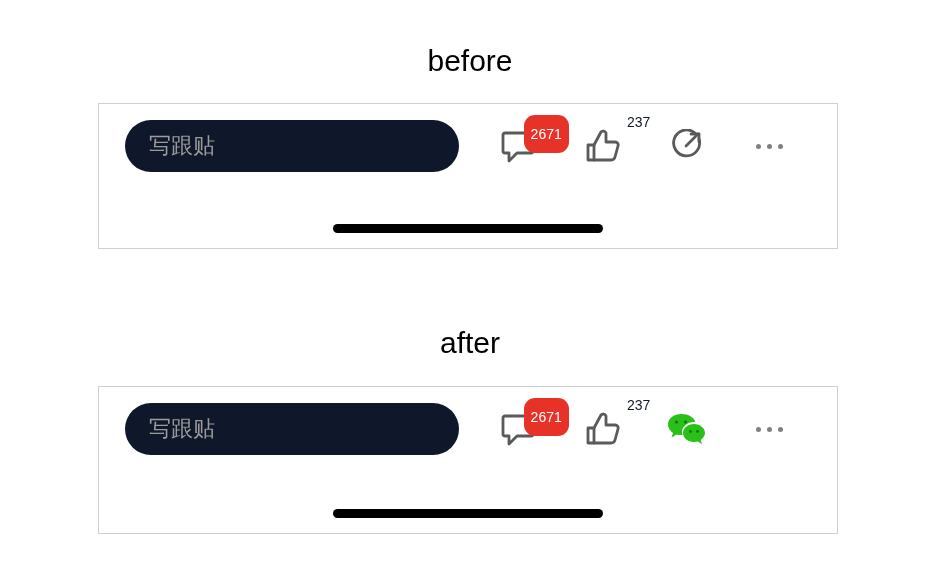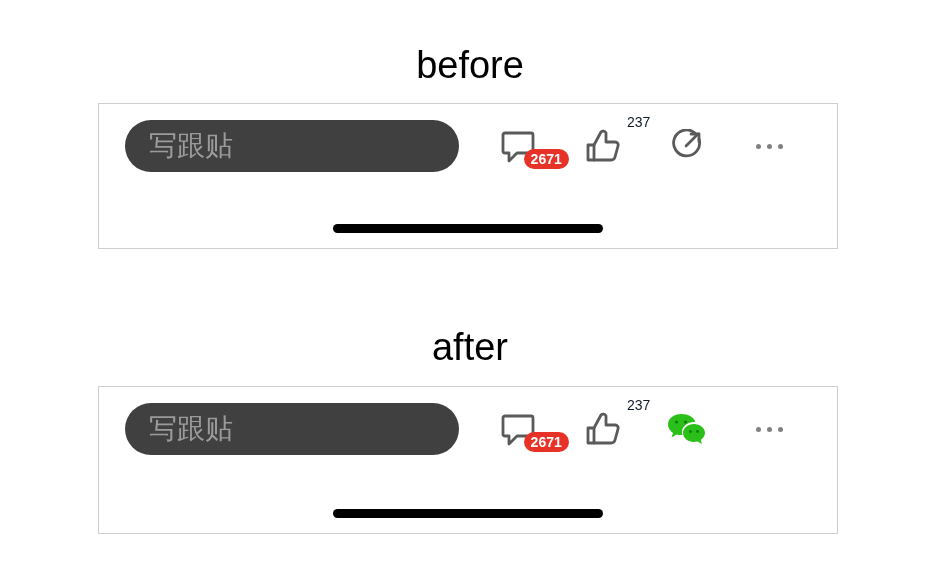--- a/index.html
+++ b/index.html
@@ -10,21 +10,21 @@
     
     body {
       background: #ffffff;
       font-family: -apple-system, BlinkMacSystemFont, "Segoe UI", "PingFang SC", "Microsoft YaHei", sans-serif;
       width: 940px;
       height: 572px;
       position: relative;
     }
     
     .section-label {
-      font-size: 38px;
+      font-size: 30px;
       color: #000;
       text-align: center;
       font-weight: 400;
     }
     
     .label-before {
       position: absolute;
       width: 100%;
       top: 44px;
     }
@@ -60,27 +60,27 @@
       right: 0;
       height: 54px;
       display: flex;
       align-items: center;
       padding: 0 26px 0 26px;
     }
     
     .compose-pill {
       flex: 0 0 334px;
       height: 52px;
-      background: #404040;
+      background: #0f172a;
       border-radius: 26px;
       display: flex;
       align-items: center;
       padding-left: 24px;
       color: #9b9b9b;
-      font-size: 28px;
+      font-size: 22px;
     }
     
     .icons-group {
       flex: 1;
       display: flex;
       align-items: center;
       justify-content: space-around;
       padding-left: 18px;
     }
     
@@ -93,25 +93,24 @@
       height: 48px;
     }
     
     .badge-red {
       position: absolute;
       top: -7px;
       right: -22px;
       background: #e73228;
       color: #fff;
       font-size: 14px;
-      font-weight: 700;
-      padding: 1px 7px;
+      font-weight: 400;
+      padding: 10px 7px;
       border-radius: 11px;
       line-height: 18px;
-      margin-top: 34px;
     }
     
     .count-sup {
       position: absolute;
       top: -8px;
       right: -20px;
       color: #0f172a;
       font-size: 14px;
       font-weight: 500;
     }

